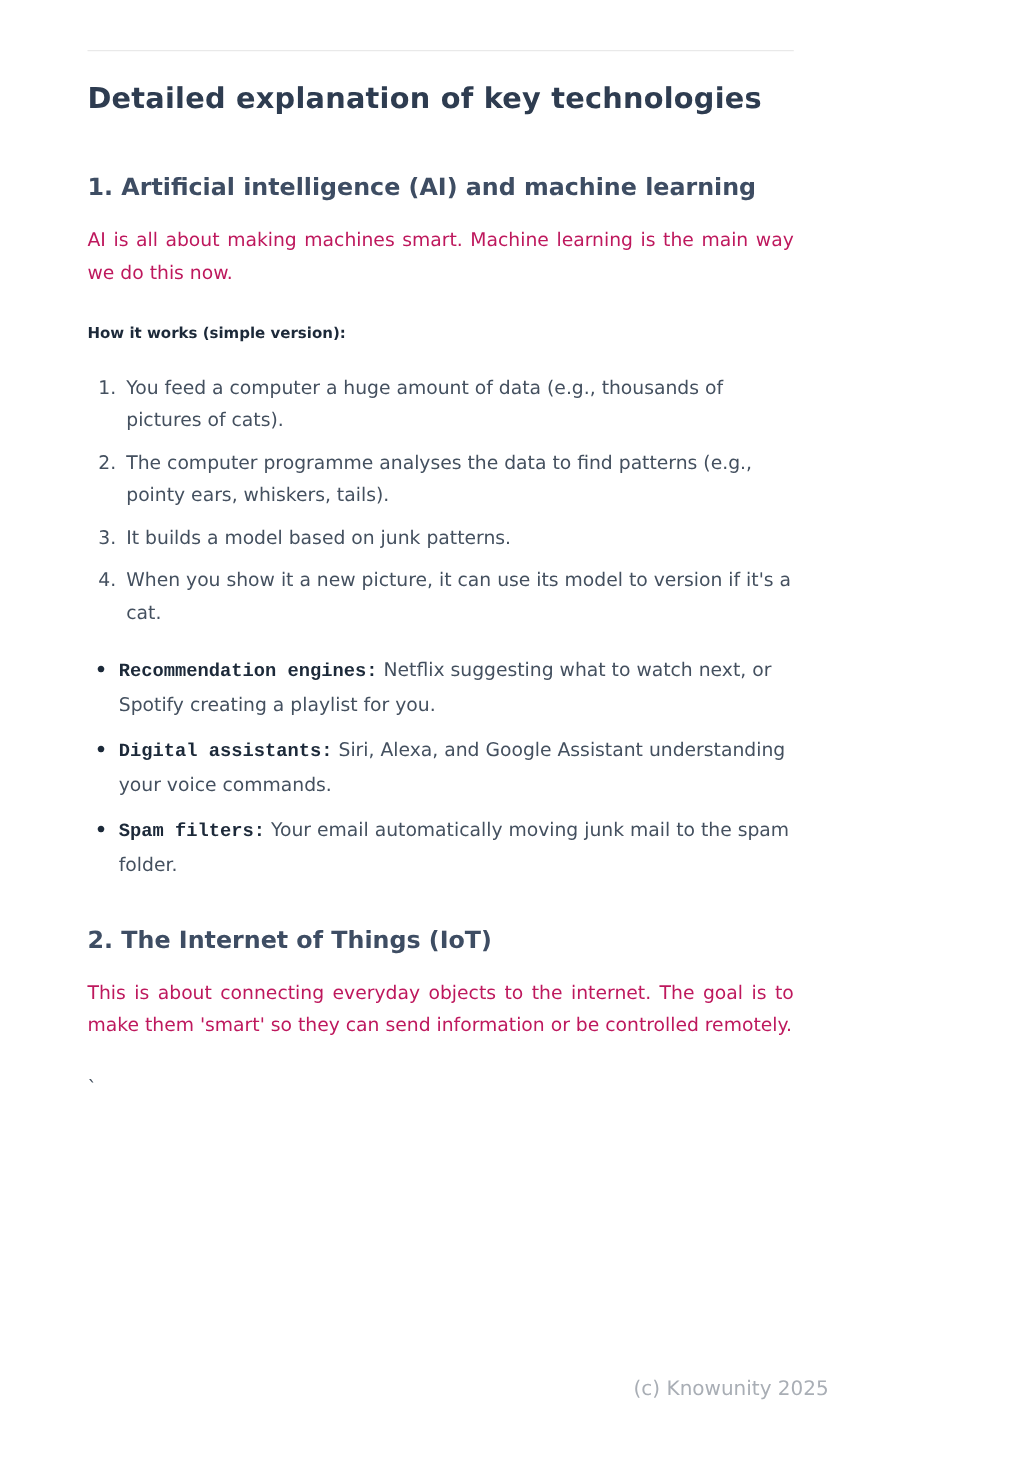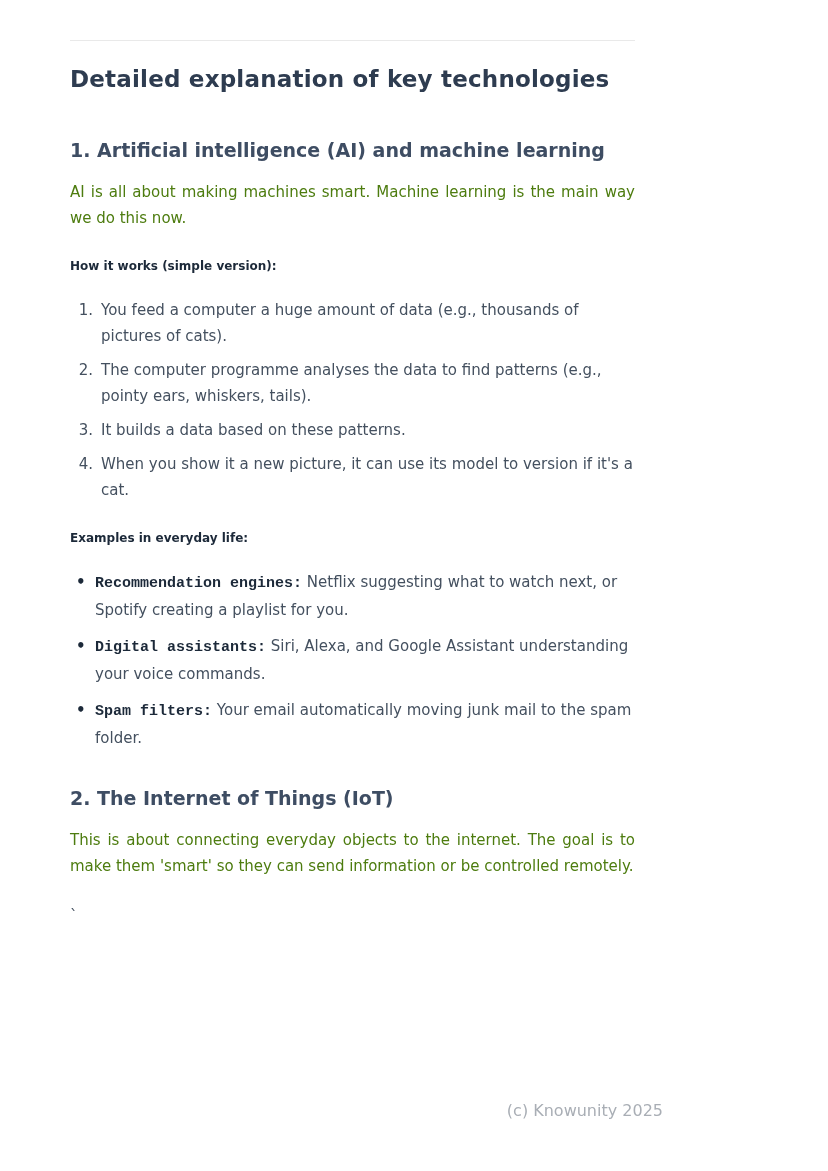--- a/index.html
+++ b/index.html
@@ -40,21 +40,21 @@
   h2.sec-heading {
     margin-top: 44px;
     font-size: 19px;
     line-height: 26px;
     font-weight: bold;
     color: #3e4d63;
   }
   p.body-par {
     margin-top: 16px;
     text-align: justify;
-    color: #4d7c0f;
+    color: #be185d;
   }
   h3.sub-heading {
     margin-top: 24px;
     font-size: 12px;
     line-height: 22px;
     font-weight: bold;
     color: #1c2939;
   }
   .olist { margin-top: 20px; }
   .oli {
@@ -131,29 +131,28 @@
         <div class="oli">
           <span class="num">1.</span>
           <span class="txt">You feed a computer a huge amount of data (e.g., thousands of pictures of cats).</span>
         </div>
         <div class="oli">
           <span class="num">2.</span>
           <span class="txt">The computer programme analyses the data to find patterns (e.g., pointy ears, whiskers, tails).</span>
         </div>
         <div class="oli">
           <span class="num">3.</span>
-          <span class="txt">It builds a data based on these patterns.</span>
+          <span class="txt">It builds a model based on junk patterns.</span>
         </div>
         <div class="oli">
           <span class="num">4.</span>
           <span class="txt">When you show it a new picture, it can use its model to version if it's a cat.</span>
         </div>
       </div>
 
-      <h3 class="sub-heading">Examples in everyday life:</h3>
 
       <div class="ulist">
         <div class="uli">
           <span class="bullet">•</span>
           <span class="txt"><b>Recommendation engines:</b><span> Netflix suggesting what to watch next, or Spotify creating a playlist for you.</span></span>
         </div>
         <div class="uli">
           <span class="bullet">•</span>
           <span class="txt"><b>Digital assistants:</b><span> Siri, Alexa, and Google Assistant understanding your voice commands.</span></span>
         </div>

